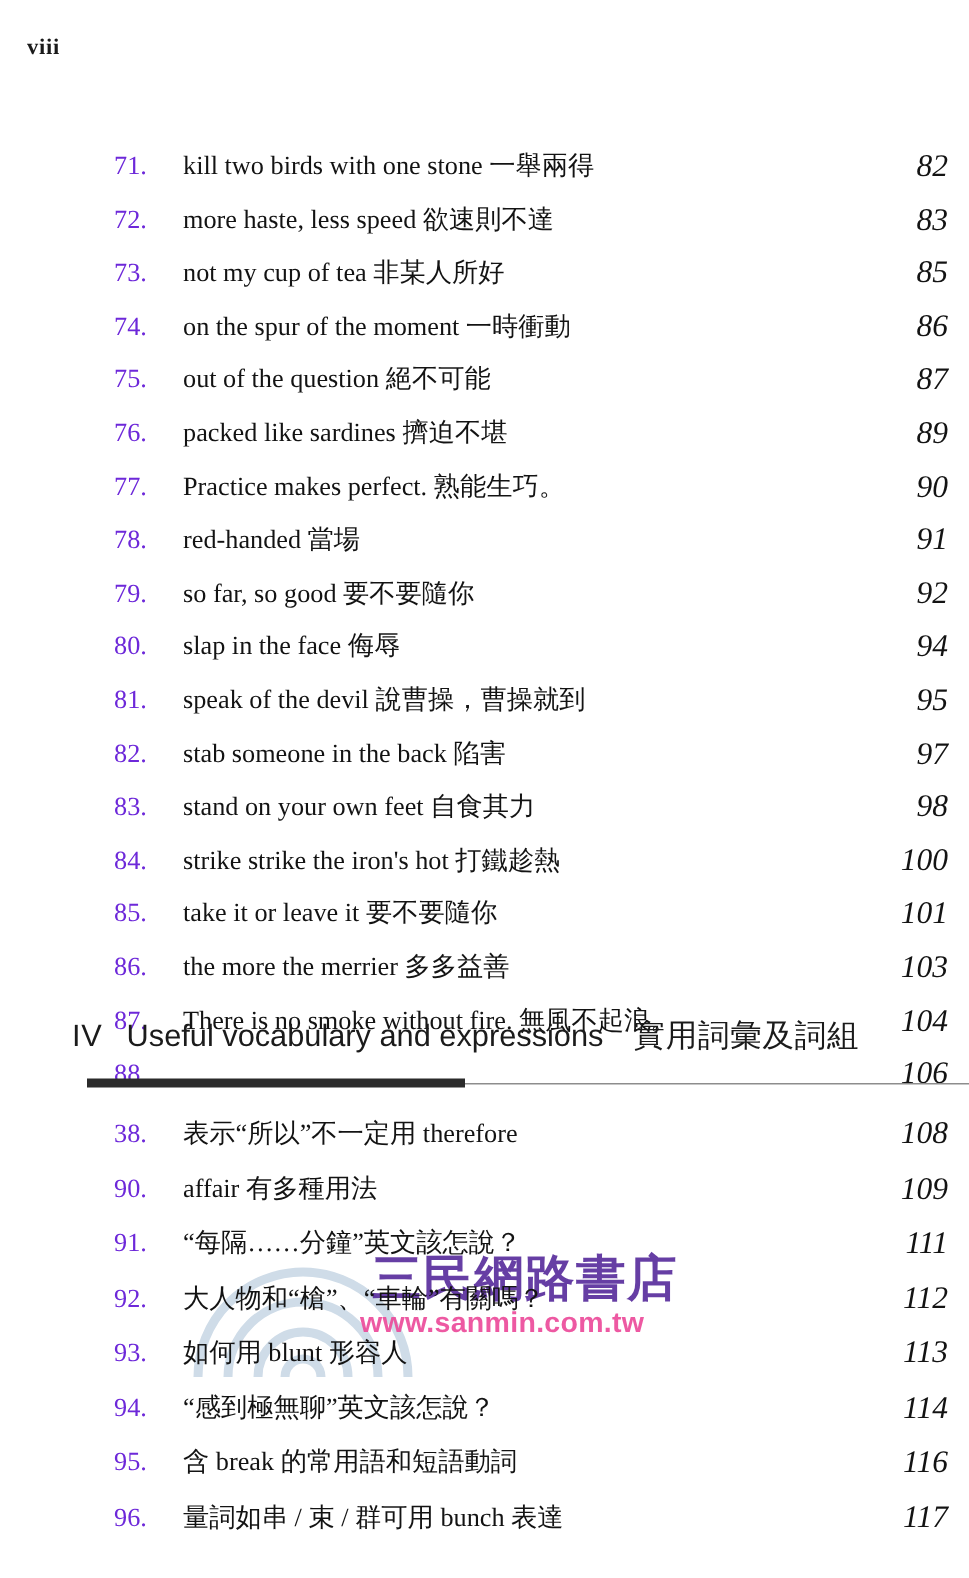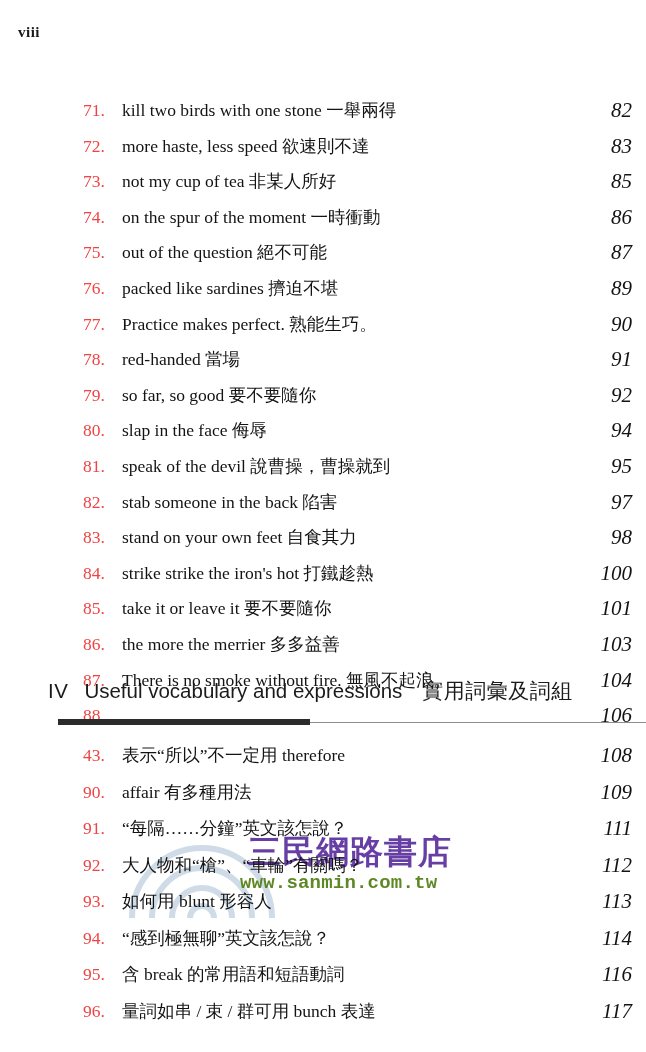--- a/index.html
+++ b/index.html
@@ -41,25 +41,25 @@
     font-weight: 700;
     letter-spacing: 1px;
     color: #4c1d95;
     opacity: .85;
     white-space: nowrap;
   }
   #watermark .wm-url {
     position: absolute;
     left: 112px;
     top: 44px;
-    font-family: Liberation Mono, monospace;
+    font-family: Liberation Sans, sans-serif;
     font-size: 19px;
     font-weight: 700;
     letter-spacing: .2px;
-    color: #4d7c0f;
+    color: #ec4899;
     opacity: .9;
     white-space: nowrap;
   }
 
   
   #folio {
     position: absolute;
     left: 18px;
     top: 24px;
     font-family: "Liberation Serif", "DejaVu Serif", serif;
@@ -86,24 +86,24 @@
     position: relative;
     height: 35.6px;
     width: 646px;
   }
   #list-vocab .toc-row { height: 36.5px; }
 
   .toc-num {
     position: absolute;
     left: 76px;
     width: 36px;
-    text-align: center;
+    text-align: left;
     font-size: 17.5px;
     line-height: 22px;
-    color: #ef4444;
+    color: #6d28d9;
   }
   .toc-entry {
     position: absolute;
     left: 122px;
     right: 60px;
     font-size: 17.5px;
     line-height: 22px;
     color: #131313;
     white-space: nowrap;
     overflow: hidden;
@@ -279,21 +279,21 @@
   <div id="section-heading">
     <div class="head-line">
       <span class="head-numeral">IV</span><span class="head-en">Useful vocabulary and expressions</span><span class="head-zh">實用詞彙及詞組</span>
     </div>
     <div id="rule-thin"></div>
     <div id="rule-thick"></div>
   </div>
 
   <div class="toc-list" id="list-vocab">
       <div class="toc-row">
-        <span class="toc-num">43.</span>
+        <span class="toc-num">38.</span>
         <span class="toc-entry">表示“所以”不一定用 therefore</span>
         <span class="toc-page">108</span>
       </div>
       <div class="toc-row">
         <span class="toc-num">90.</span>
         <span class="toc-entry">affair 有多種用法</span>
         <span class="toc-page">109</span>
       </div>
       <div class="toc-row">
         <span class="toc-num">91.</span>

